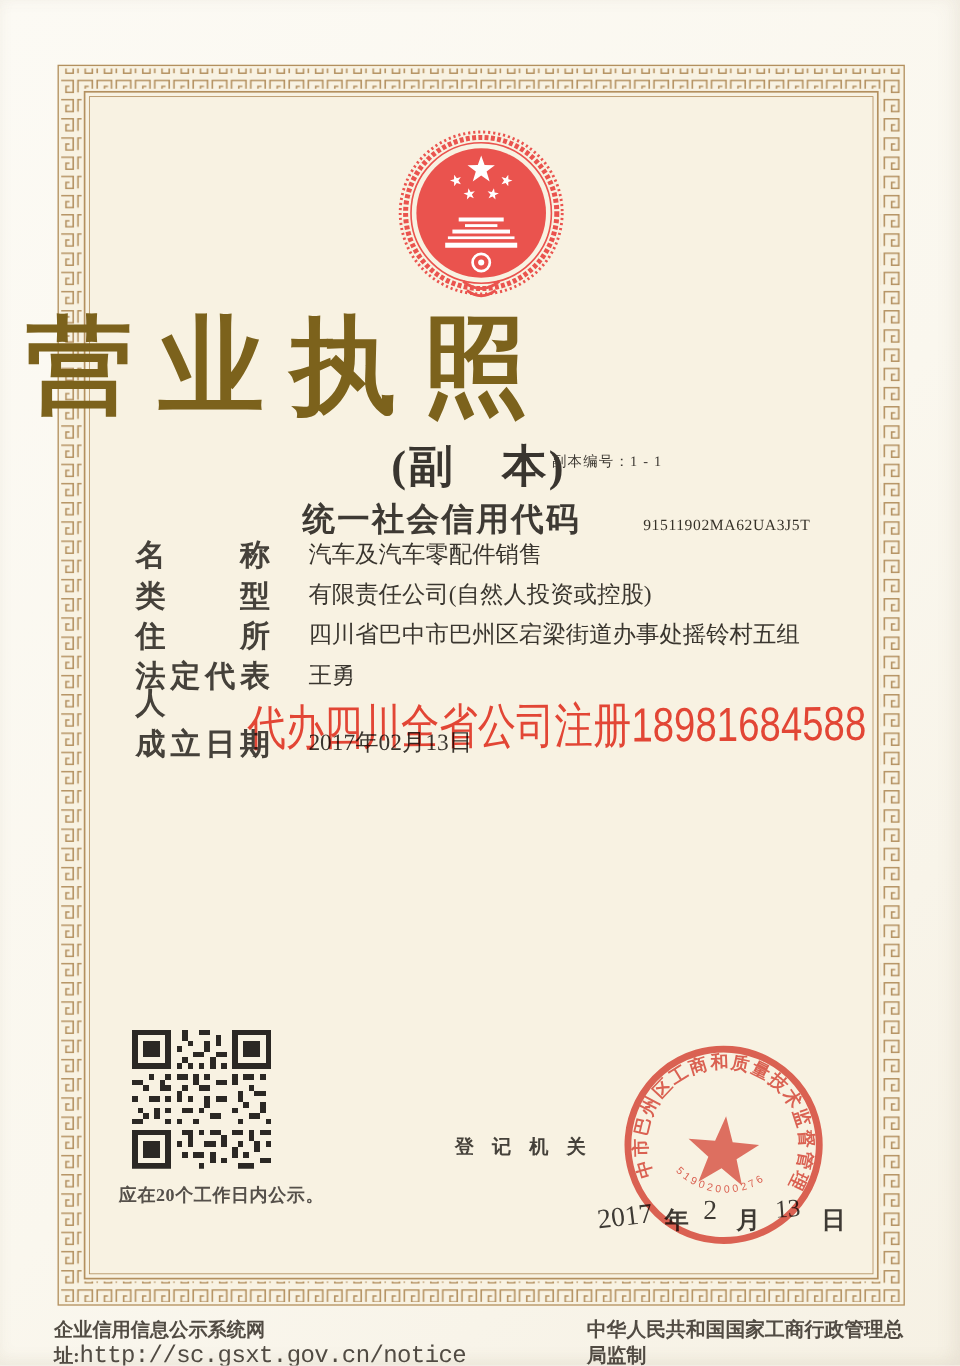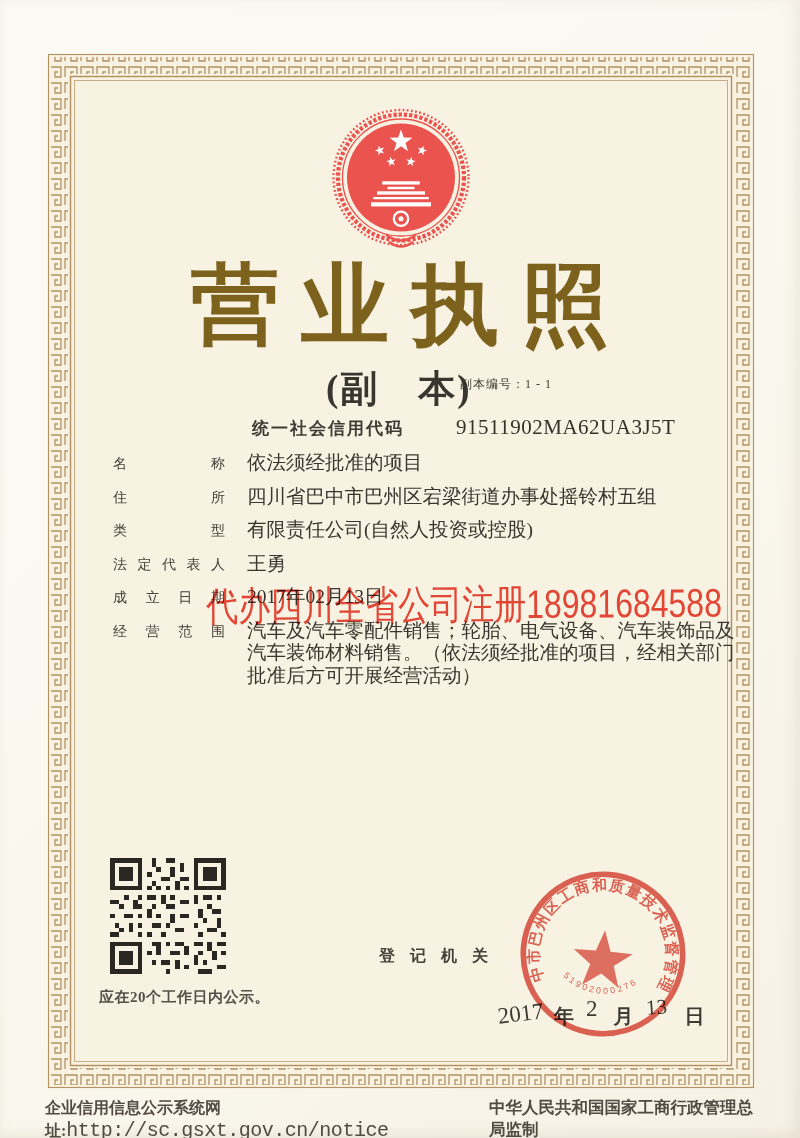--- a/index.html
+++ b/index.html
@@ -13,44 +13,44 @@
     background:linear-gradient(135deg,#fcfaf4 0%,#faf7ee 55%,#f6f1e4 100%);
     box-shadow:inset -8px 0 14px rgba(120,100,70,.05), inset 0 -6px 12px rgba(120,100,70,.06);
   }
   .abs{position:absolute;}
   
   .frame-svg{left:0;top:0;width:800px;height:1138px;z-index:0;}
   
   .emblem{left:326px;top:106px;width:150px;height:152px;z-index:1;}
   
   .title{
-    left:0;top:256px;width:800px;text-align:center;
+    left:0;top:256px;width:800px;
     font-size:88px;line-height:98px;font-weight:700;
     color:#7c621c;letter-spacing:22px;text-indent:22px;
     font-family:"Liberation Sans",sans-serif;z-index:1;
   }
   .subtitle{
     left:326px;top:364px;font-size:37px;font-weight:700;color:#39352f;
     font-family:"Liberation Serif",serif;letter-spacing:2px;z-index:1;
   }
   .copy-no{
     left:460px;top:376px;font-size:12px;color:#3c3832;z-index:1;
     font-family:"Liberation Serif",serif;letter-spacing:1px;
   }
   .credit-row{
     left:252px;top:415px;display:flex;align-items:baseline;gap:52px;z-index:1;
   }
-  .credit-label{font-size:17px;font-weight:700;color:#3e3a34;letter-spacing:2px;}
-  .credit-value{font-size:21px;color:#353128;font-family:"Liberation Serif",serif;letter-spacing:.5px;}
+  .credit-label{font-size:27px;font-weight:700;color:#3e3a34;letter-spacing:2px;}
+  .credit-value{font-size:13px;color:#353128;font-family:"Liberation Serif",serif;letter-spacing:.5px;}
   
   .fields{left:113px;top:452px;width:645px;z-index:1;}
   .frow{display:flex;align-items:flex-start;margin-bottom:11px;}
   .f-label{
-    width:112px;flex:0 0 112px;margin-right:22px;
-    font-size:14px;line-height:22.5px;font-weight:400;color:#45413a;
+    width:112px;flex:0 0 112px;margin-right:32px;
+    font-size:25px;line-height:22.5px;font-weight:700;color:#45413a;
     text-align:justify;text-align-last:justify;
   }
   .f-value{
     font-size:19.5px;line-height:22.5px;color:#3a362f;max-width:495px;
     font-family:"Liberation Serif",serif;
   }
   .f-value.scope{line-height:22.8px;}
   
   .watermark{
     left:206px;top:579px;z-index:4;white-space:nowrap;
@@ -141,41 +141,37 @@
   </div>
 
   <div class="abs credit-row">
     <span class="credit-label">统一社会信用代码</span>
     <span class="credit-value">91511902MA62UA3J5T</span>
   </div>
 
   <div class="abs fields">
     <div class="frow">
       <span class="f-label">名称</span>
-      <span class="f-value">依法须经批准的项目</span>
+      <span class="f-value">汽车及汽车零配件销售</span>
+    </div>
+    <div class="frow">
+      <span class="f-label">类型</span>
+      <span class="f-value">有限责任公司(自然人投资或控股)</span>
     </div>
     <div class="frow">
       <span class="f-label">住所</span>
       <span class="f-value">四川省巴中市巴州区宕梁街道办事处摇铃村五组</span>
     </div>
     <div class="frow">
-      <span class="f-label">类型</span>
-      <span class="f-value">有限责任公司(自然人投资或控股)</span>
-    </div>
-    <div class="frow">
       <span class="f-label">法定代表人</span>
       <span class="f-value">王勇</span>
     </div>
     <div class="frow">
       <span class="f-label">成立日期</span>
       <span class="f-value">2017年02月13日</span>
-    </div>
-    <div class="frow">
-      <span class="f-label">经营范围</span>
-      <span class="f-value scope">汽车及汽车零配件销售；轮胎、电气设备、汽车装饰品及汽车装饰材料销售。（依法须经批准的项目，经相关部门批准后方可开展经营活动）</span>
     </div>
   </div>
 
   <div class="abs watermark">代办四川全省公司注册18981684588</div>
 
   <svg class="abs qr" viewBox="0 0 25 25" shape-rendering="crispEdges" xmlns="http://www.w3.org/2000/svg">
     <path fill="#2b2824" d="M0 0h7v7H0z M18 0h7v7h-7z M0 18h7v7H0z"></path>
     <path fill="#f8f2e2" d="M1 1h5v5H1z M19 1h5v5h-5z M1 19h5v5H1z"></path>
     <path fill="#2b2824" d="M2 2h3v3H2z M20 2h3v3h-3z M2 20h3v3H2z"></path>
     <path fill="#2b2824" d="M8 6h1v1H8z M10 6h1v1h-1z M12 6h1v1h-1z M14 6h1v1h-1z M16 6h1v1h-1z M6 8h1v1H6z M6 10h1v1H6z M6 12h1v1H6z M6 14h1v1H6z M6 16h1v1H6z"></path>

